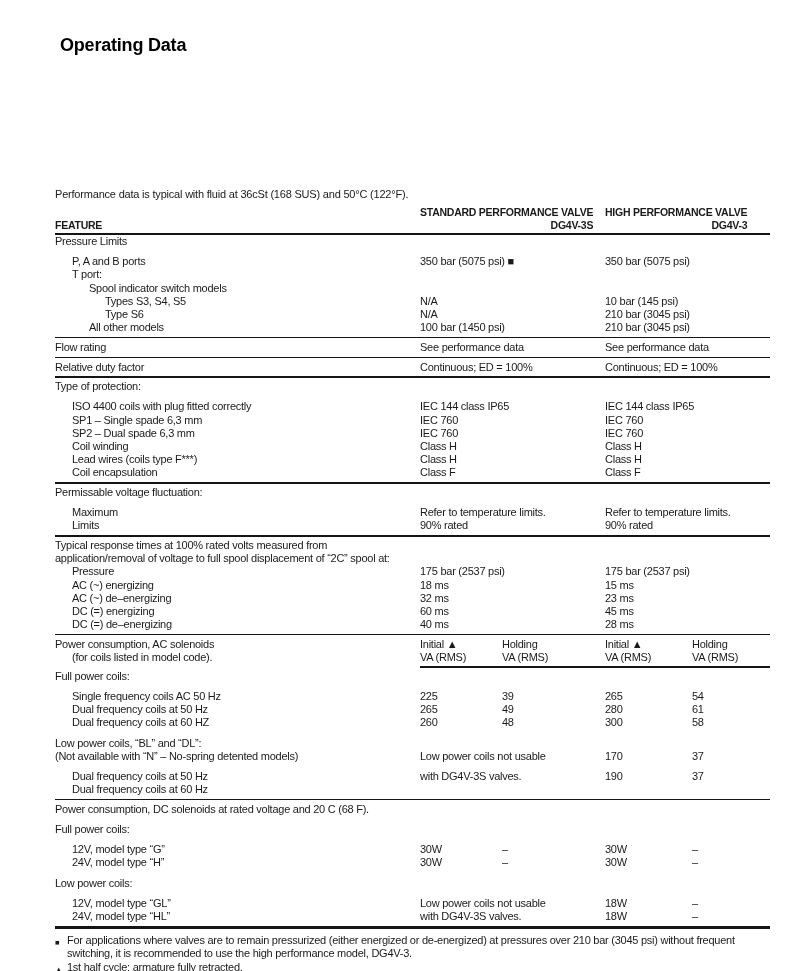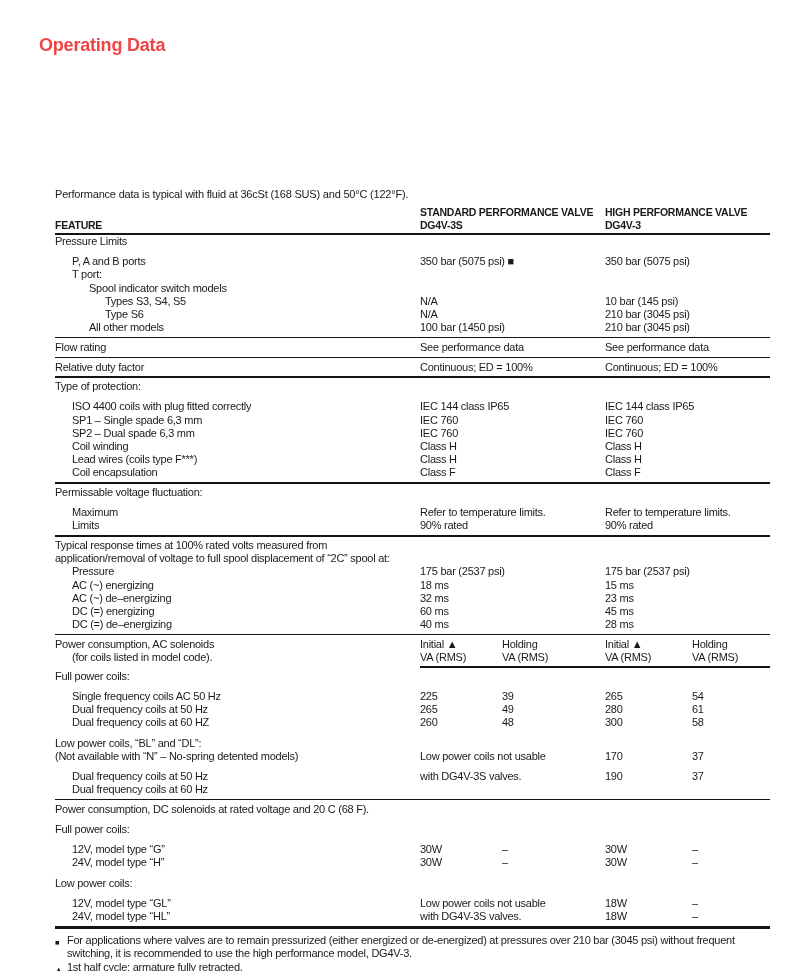--- a/index.html
+++ b/index.html
@@ -2,40 +2,40 @@
 <html><head>
 <meta charset="utf-8">
 <style>
   html,body{margin:0;padding:0;}
   body{
     width:797px;height:971px;position:relative;background:#ffffff;
     font-family:"Liberation Sans", sans-serif;color:#1a1a1a;
     -webkit-font-smoothing:antialiased;
   }
   .page-title{
-    position:absolute;left:39px;top:15px;
-    font-size:18px;letter-spacing:-0.2px;color:#ef4444;margin-top:20px;
+    position:absolute;left:60px;top:15px;
+    font-size:18px;letter-spacing:-0.2px;color:#000000;margin-top:20px;
   }
   .intro{
     position:absolute;left:55px;top:177px;
     font-size:11px;letter-spacing:-0.2px;
   }
   .content{
     position:absolute;left:55px;top:205px;width:715px;
     font-size:11px;letter-spacing:-0.25px;
   }
   
   .thead{position:relative;height:28px;border-bottom:2.5px solid #141414;}
   .thead .feature{
     position:absolute;bottom:2px;left:0;
     font-weight:bold;font-size:10.5px;
   }
   .colhead{
     position:absolute;bottom:2px;font-weight:bold;font-size:10.5px;
-    line-height:12.5px;white-space:nowrap;
+    line-height:12.5px;white-space:nowrap;text-align:right;
   }
   .colhead.std{left:365px;}
   .colhead.high{left:550px;}
   
   .row{position:relative;height:13.2px;line-height:13.2px;}
   .row.sp{margin-top:7px;}
   .lab{position:absolute;left:0;white-space:nowrap;}
   .ind1{left:17px;}
   .ind2{left:34px;}
   .ind3{left:50px;}

